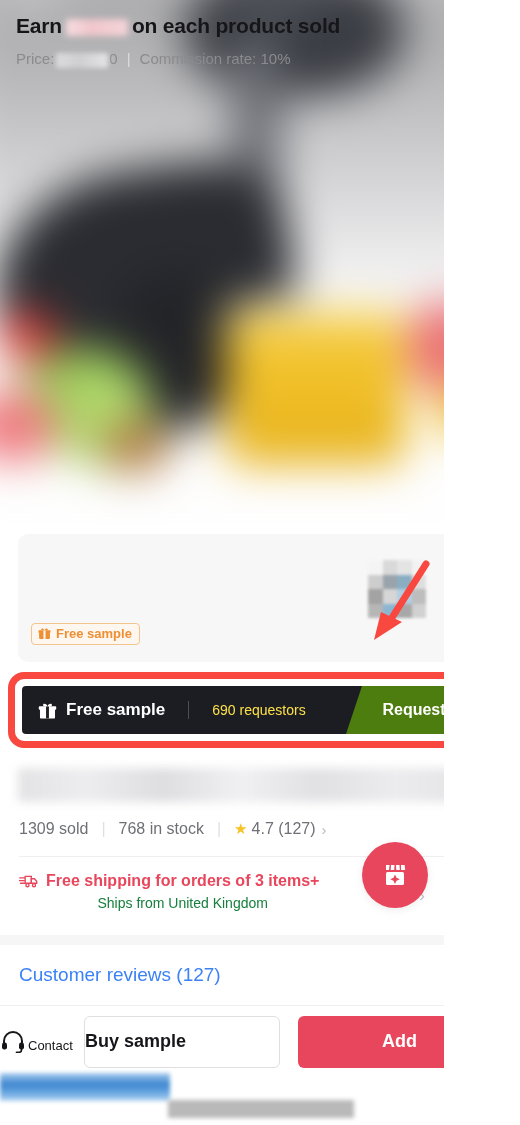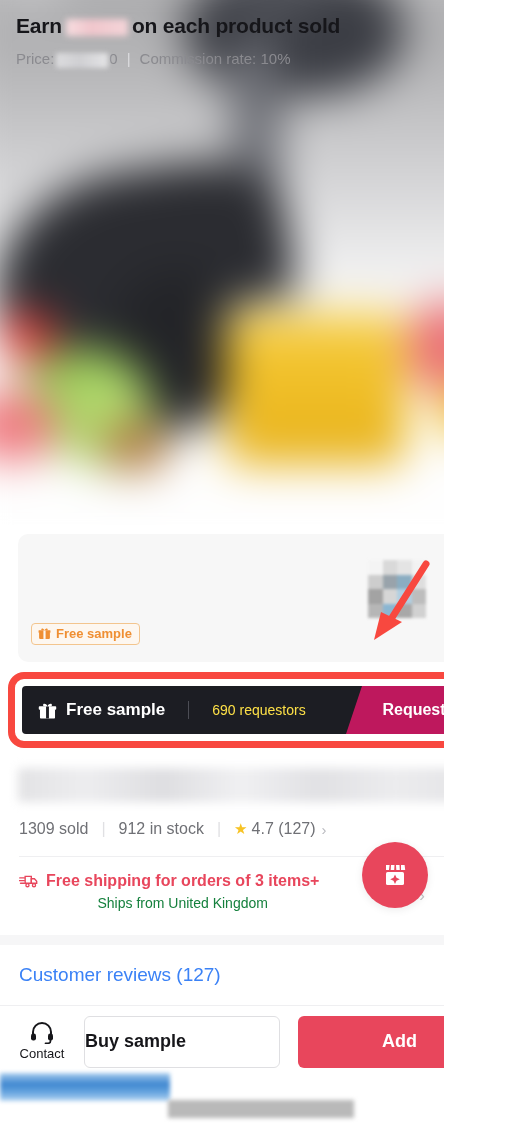--- a/index.html
+++ b/index.html
@@ -147,21 +147,21 @@
     position: absolute; left: 22px; top: 686px; width: 476px; height: 48px;
     background: #1c1d23; border-radius: 4px; overflow: hidden;
     display: flex; align-items: center;
   }
   .fs-left { display: flex; align-items: center; padding-left: 16px; gap: 9px; }
   .fs-label { color: #ffffff; font-size: 17px; font-weight: bold; }
   .fs-div { width: 1px; height: 18px; background: #4c4d55; margin: 0 14px; }
   .fs-count { color: #fde047; font-size: 14px; white-space: nowrap; }
   .fs-request {
     position: absolute; right: 0; top: 0; height: 100%; width: 152px;
-    background: #be185d; color: #fff;
+    background: #4d7c0f; color: #fff;
     display: flex; align-items: center; justify-content: center; gap: 5px;
     font-size: 16px; font-weight: bold;
     clip-path: polygon(16px 0, 100% 0, 100% 100%, 0 100%);
   }
 
   
   .title-blur {
     position: absolute; left: 18px; top: 768px; width: 484px; height: 34px;
     background: linear-gradient(90deg,#e3e3e5 0%,#ededef 14%,#dedee1 30%,#f0f0f2 46%,#e1e1e4 62%,#ececee 78%,#e0e0e3 100%);
     filter: blur(5px); border-radius: 3px;
@@ -204,21 +204,21 @@
   .rev-title { margin-left: 19px; font-size: 19px; font-weight: normal; color: #3b82f6; }
   .rev-chev { position: absolute; right: 19px; color: #c3c4c8; font-size: 18px; }
 
   
   .bottombar {
     position: absolute; left: 0; top: 1005px; width: 520px; height: 72px;
     background: #fff; border-top: 1px solid #efeff1;
     display: flex; align-items: center;
   }
   .contact {
-    width: 84px; display: flex; flex-direction: column; align-items: center; gap: 2px;
+    width: 84px; display: flex; flex-direction: row; align-items: flex-end; gap: 2px;
   }
   .contact-label { font-size: 13px; color: #16161a; }
   .buy-sample {
     width: 196px; height: 52px; border: 1px solid #dfdfe2; border-radius: 6px;
     background: #fff; color: #16161a; font-size: 18px; font-weight: bold;
     display: flex; align-items: center; justify-content: flex-start;
   }
   .add-btn {
     position: absolute; right: 19px; width: 203px; height: 52px;
     background: #e8465c; border-radius: 6px; color: #fff;
@@ -330,21 +330,21 @@
         <path d="M3 2 L9 8 L3 14" stroke="#ffffff" stroke-width="2.2" fill="none" stroke-linecap="round" stroke-linejoin="round"></path>
       </svg>
     </div>
   </div>
 
   <div class="title-blur"></div>
 
   <div class="stats">
     <span>1309 sold</span>
     <span class="stat-sep">|</span>
-    <span>912 in stock</span>
+    <span>768 in stock</span>
     <span class="stat-sep">|</span>
     <span class="star">★</span>
     <span>4.7 (127)</span>
     <span class="chev-sm">›</span>
   </div>
 
   <div class="divider" style="top:856px"></div>
 
   <div class="ship-row">
     <div class="ship-main">

